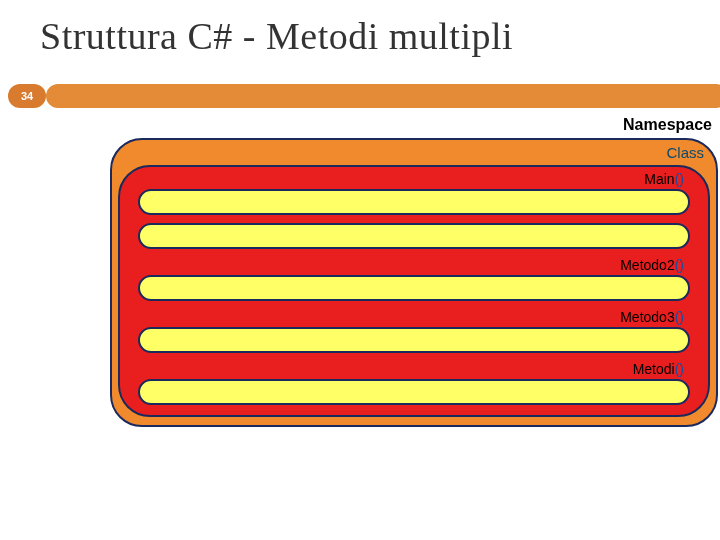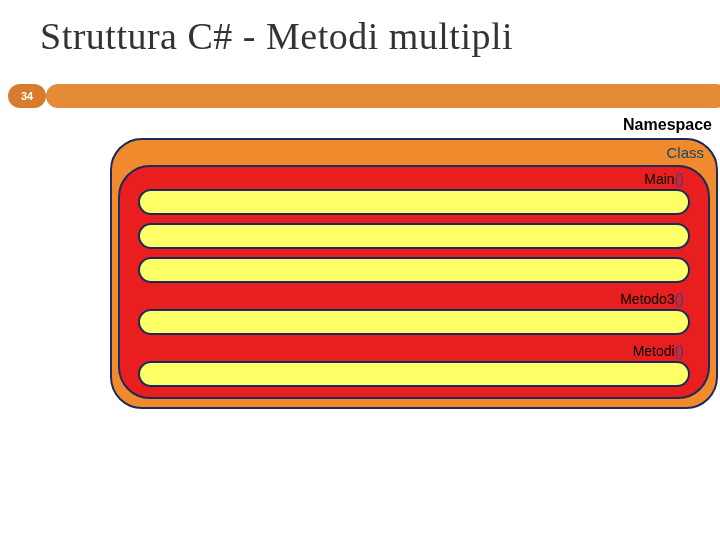--- a/index.html
+++ b/index.html
@@ -117,20 +117,23 @@
             <span>Main</span><span class="paren">()</span>
           </div>
           <div class="method-box"></div>
         </div>
 
         <div class="method-block">
           <div class="method-box"></div>
         </div>
 
         <div class="method-block">
+          <div class="method-label">
+            <span>Metodo2</span><span class="paren">()</span>
+          </div>
           <div class="method-box"></div>
         </div>
 
         <div class="method-block">
           <div class="method-label">
             <span>Metodo3</span><span class="paren">()</span>
           </div>
           <div class="method-box"></div>
         </div>
 

